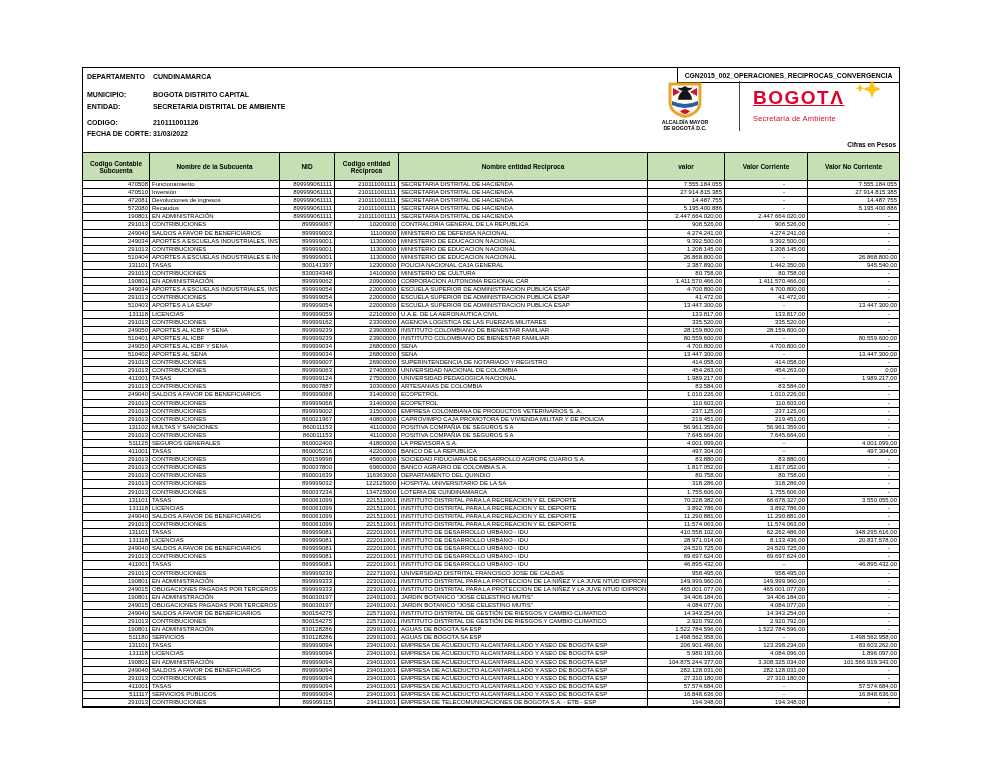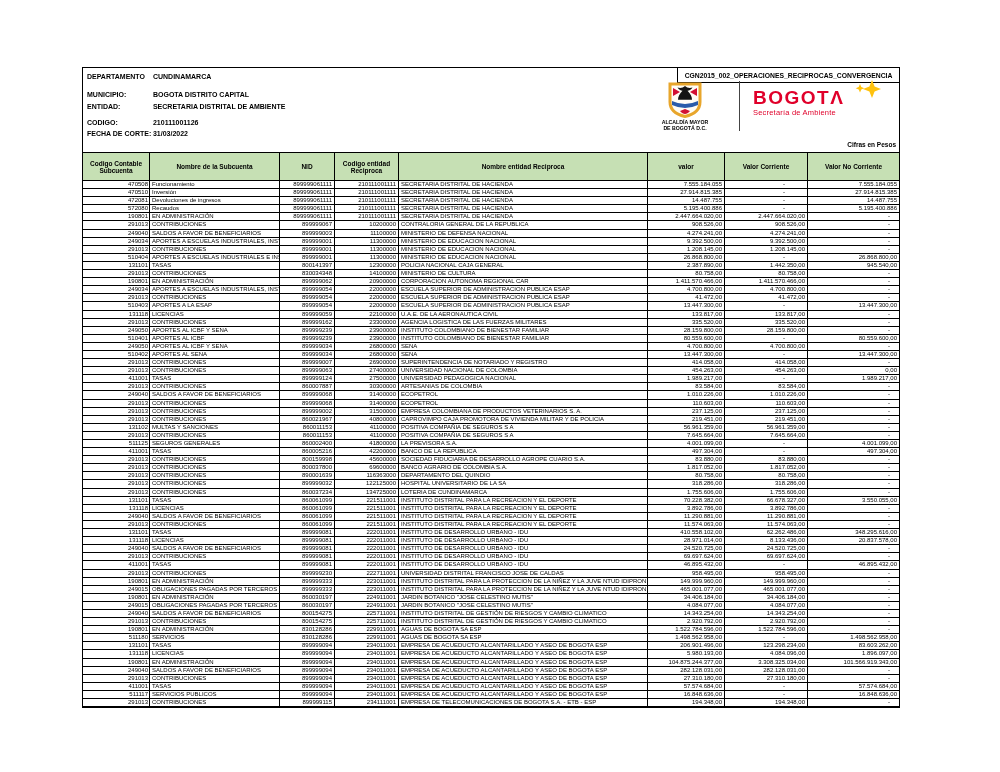--- a/index.html
+++ b/index.html
@@ -25,24 +25,24 @@
   .units-note{position:absolute;right:3px;top:73px;font-size:6.5px;font-weight:bold;}
   
   .shield{position:absolute;left:584px;top:14px;}
   .alcaldia-caption{
     position:absolute;left:560px;top:51px;width:84px;text-align:center;
     font-size:5.2px;font-weight:bold;line-height:6px;
   }
   .logo-divider{position:absolute;left:656px;top:13px;width:1px;height:50px;background:#444;}
   .bogota{position:absolute;left:670px;top:21px;width:136px;}
   .bogota .word{
-    font-size:19px;font-weight:bold;letter-spacing:1.5px;color:#e0002a;line-height:18px;white-space:nowrap;
+    font-size:19px;font-weight:bold;letter-spacing:1.5px;color:#e0002a;line-height:18px;white-space:nowrap;text-decoration:underline;
   }
   .bogota .stars{position:absolute;right:6px;top:-9px;}
-  .bogota .caption{font-size:7.5px;color:#e0002a;margin-top:1px;letter-spacing:0.2px;}
+  .bogota .caption{font-size:7.5px;color:#e0002a;margin-top:7px;letter-spacing:0.2px;}
   
   .thead{display:flex;border-top:1px solid #000;}
   .th{
     background:#c6e0b4;border-right:1px solid #000;border-bottom:1px solid #000;
     box-sizing:border-box;height:28px;display:flex;align-items:center;justify-content:center;
     font-size:6.5px;font-weight:bold;text-align:center;line-height:7px;padding:0 2px;
   }
   .tr{display:flex;height:8.1px;}
   .td{
     border-right:1px solid #000;border-bottom:1px solid #000;box-sizing:border-box;

